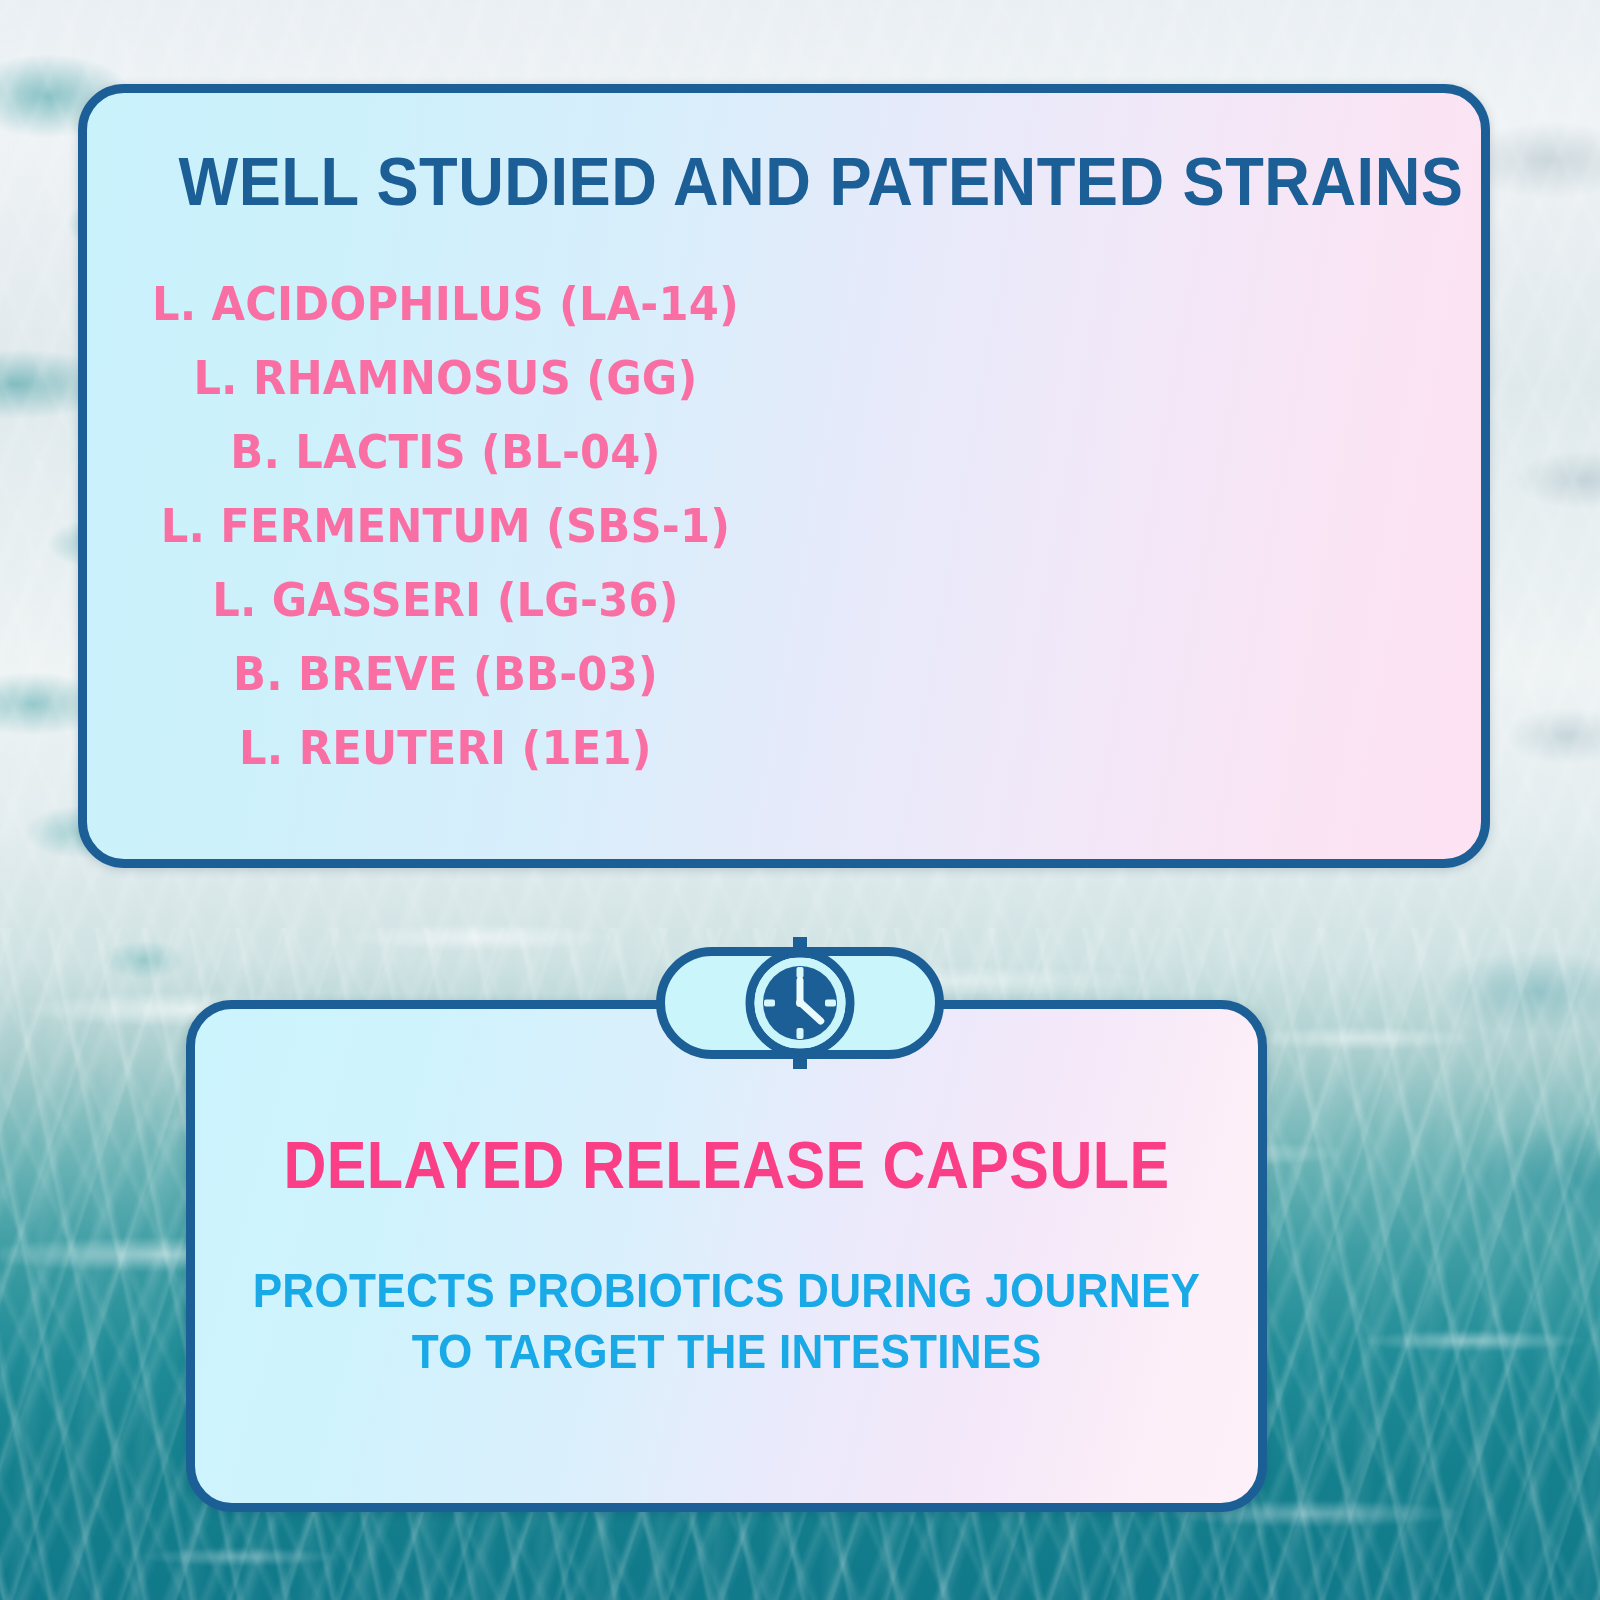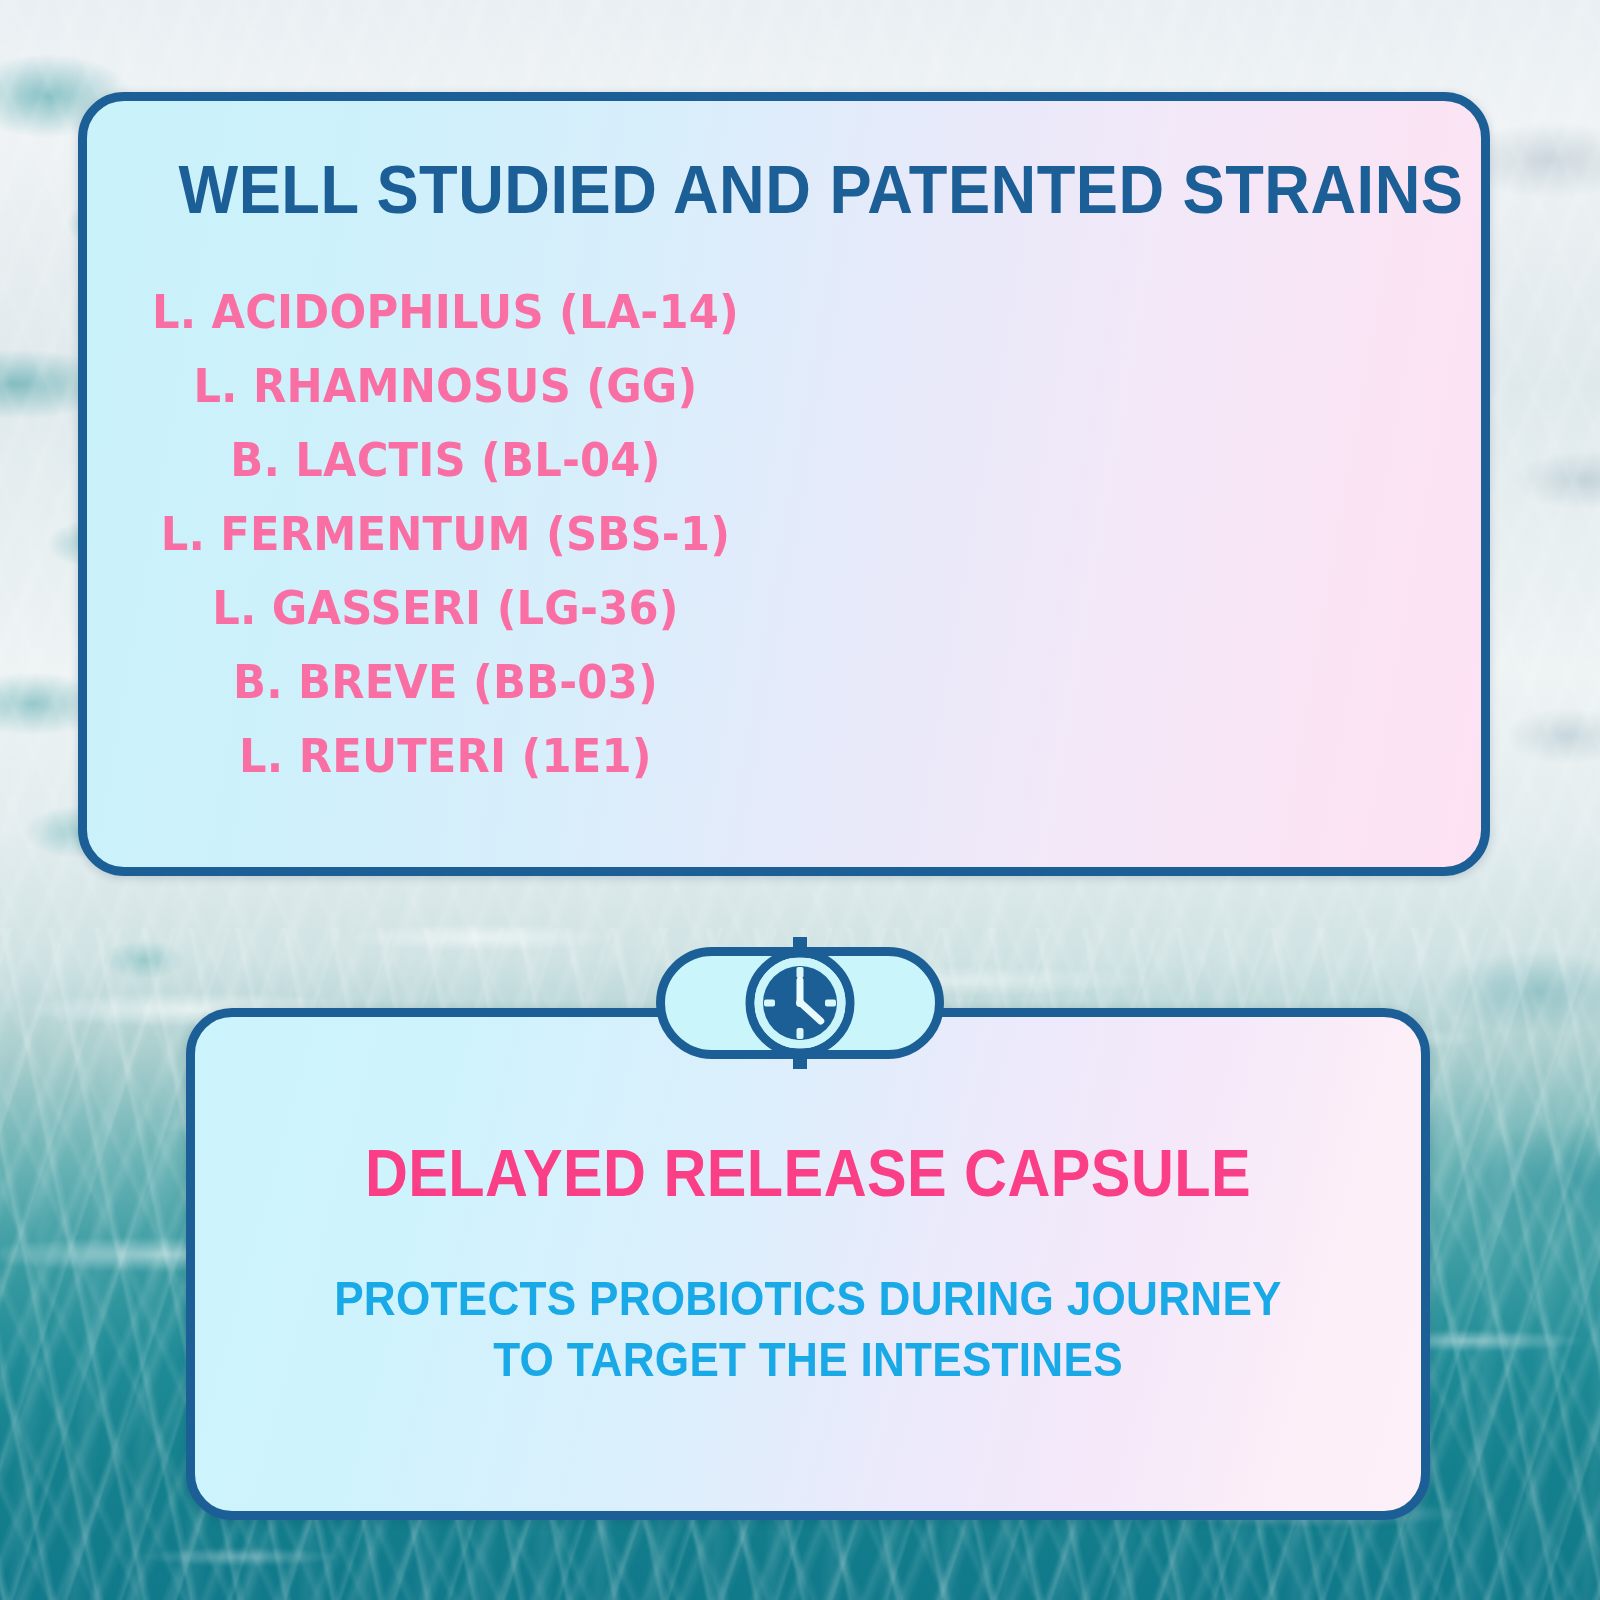--- a/index.html
+++ b/index.html
@@ -126,32 +126,31 @@
     border-radius:46px;
     background:linear-gradient(100deg,
        #c9f2fb 0%,
        #cdf1fb 18%,
        #d8eefb 38%,
        #e6eafa 55%,
        #f2e8f8 72%,
        #fae4f4 88%,
        #fde2f2 100%);
     box-shadow:0 2px 10px rgba(10,50,80,.18);
-    margin-top:8px;
   }
 
   #top-card {
     left:78px; top:84px;
     width:1412px; height:784px;
     padding:54px 46px 0;
   }
 
   #bottom-card {
     left:186px; top:1000px;
-    width:1244px; height:512px;
+    width:1081px; height:512px;
     background:linear-gradient(105deg,
        #ccf4fd 0%,
        #cff3fd 20%,
        #dbeffc 42%,
        #ebeafb 60%,
        #f5e8f9 76%,
        #fceff8 90%,
        #fdf0f9 100%);
   }
 

